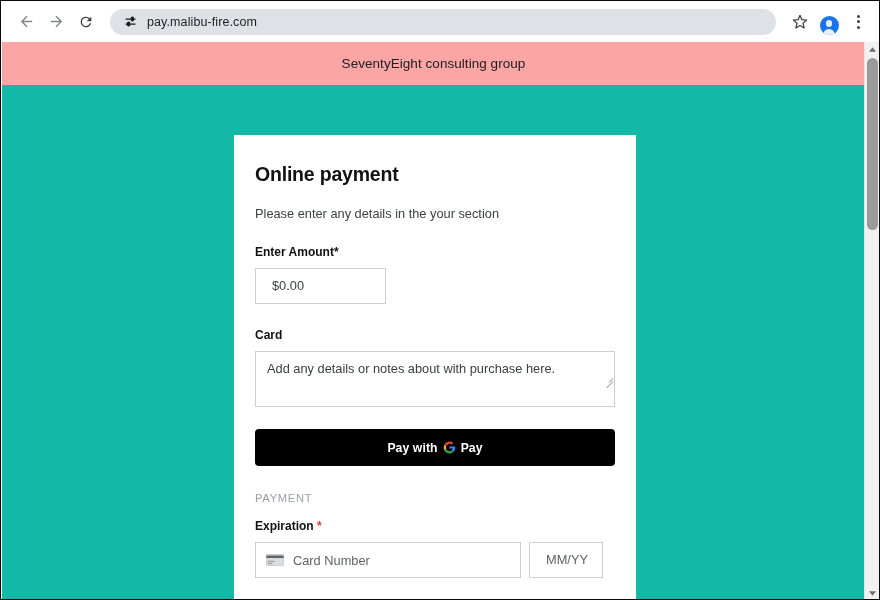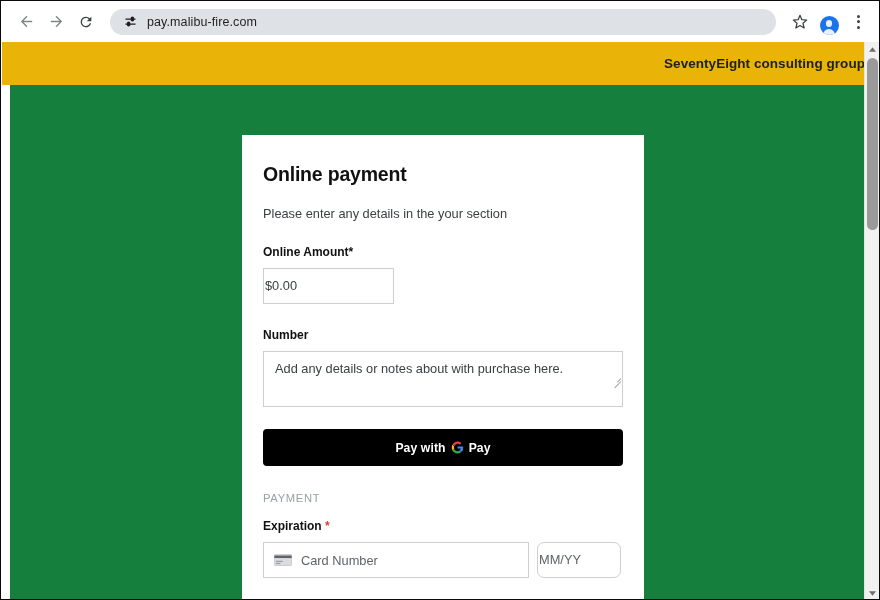--- a/index.html
+++ b/index.html
@@ -134,39 +134,38 @@
     height: 558px;
     overflow: hidden;
     background: #ffffff;
   }
 
   .site-header {
     position: absolute;
     left: 0; top: 0;
     width: 863px;
     height: 43px;
-    background: #eab308;
-    display: flex;
-    align-items: center;
-    justify-content: flex-end;
-    font-weight: bold;
+    background: #fca5a5;
+    display: flex;
+    align-items: center;
+    justify-content: center;
   }
   .site-header-title {
     font-size: 13.5px;
     color: #202124;
     letter-spacing: 0.05px;
   }
 
   .page-body {
     position: absolute;
-    left: 8px;
+    left: 0;
     top: 43px;
     width: 863px;
     bottom: 0;
-    background: #15803d;
+    background: #14b8a6;
   }
 
   .pay-card {
     position: absolute;
     left: 232px;
     top: 50px;
     width: 402px;
     bottom: -40px;
     background: #ffffff;
     box-sizing: border-box;
@@ -198,21 +197,21 @@
   }
   .req { color: #e53935; font-weight: bold; }
   .req-tight { color: #111111; font-weight: bold; }
 
   .text-input {
     box-sizing: border-box;
     border: 1px solid #cfcfcf;
     background: #ffffff;
     font-size: 12.8px;
     color: #3c4043;
-    padding: 0 1px;
+    padding: 0 16px;
     height: 36px;
     line-height: 34px;
     font-family: "Liberation Sans", sans-serif;
     display: block;
   }
   .text-input.placeholder-gray { color: #5f6368; }
 
   .amount-input { width: 131px; margin-bottom: 24px; }
 
   .notes-area {
@@ -293,21 +292,21 @@
     background: #ffffff;
     display: flex;
     align-items: center;
     padding: 0 10px;
   }
   .cc-icon { flex: 0 0 auto; margin-right: 9px; display:block; }
   .card-ph {
     font-size: 12.8px;
     color: #5f6368;
   }
-  .exp-input { width: 84px; border-radius: 7px; }
+  .exp-input { width: 74px; }
 
   .label-row { display: flex; align-items: flex-start; margin-bottom: 9px; }
   .label-row .field-label { margin-bottom: 0; }
   .lbl-card { width: 274px; }
   .lbl-cvv  { width: 132px; }
 
   .mt18 { margin-top: 19px; }
 
   
   .scrollbar {
@@ -407,25 +406,25 @@
     <div class="page-body">
 
       <div class="pay-card">
         <div class="card-inner">
 
           <h1 class="form-title">Online payment</h1>
 
           <p class="form-sub">Please enter any details in the your section</p>
 
           <label class="field-label">
-            <span>Online Amount</span><span class="req-tight">*</span>
+            <span>Enter Amount</span><span class="req-tight">*</span>
           </label>
           <div class="text-input amount-input">$0.00</div>
 
-          <label class="field-label">Number</label>
+          <label class="field-label">Card</label>
           <div class="notes-wrap">
             <div class="notes-area placeholder-gray">Add any details or notes about with purchase here.</div>
             <span class="resize-grip">
               <span class="g1"></span>
                 <span class="g2"></span>
             </span>
           </div>
 
           <div class="gpay-btn">
             <span class="gpay-label">

